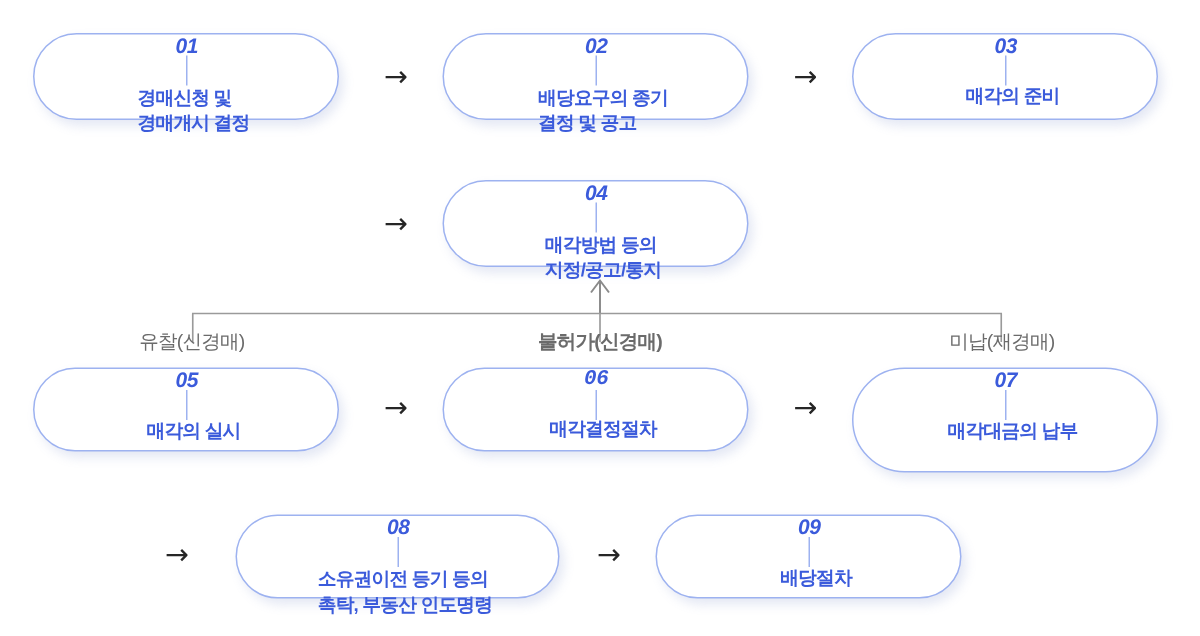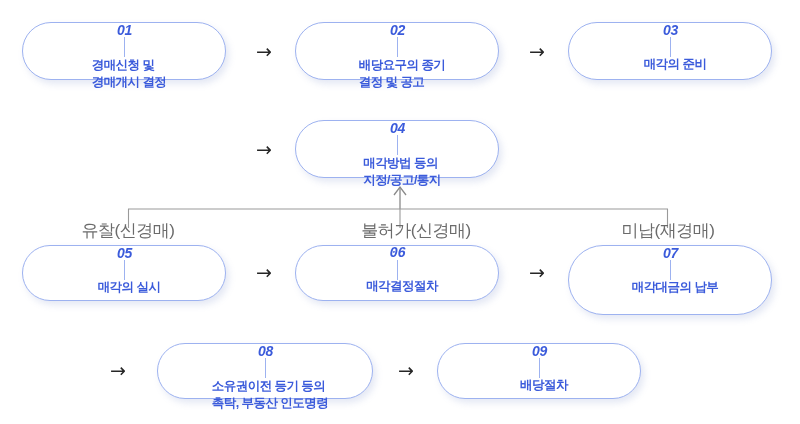--- a/index.html
+++ b/index.html
@@ -74,21 +74,21 @@
   }
 
   
   .bracket {
     position: absolute;
     left: 0;
     top: 0;
   }
   .branch-label {
     position: absolute;
-    font-size: 17px;
+    font-size: 13px;
     color: #6b6b6b;
     letter-spacing: -0.5px;
     white-space: nowrap;
     transform: translateX(-50%);
     font-weight: normal;
   }
 </style>
 </head>
 <body>
 
@@ -102,21 +102,21 @@
     <line x1="128" y1="209" x2="668" y2="209" stroke="#9a9a9a" stroke-width="1.1"></line>
 
     <line x1="128.5" y1="209" x2="128.5" y2="228" stroke="#9a9a9a" stroke-width="1.1"></line>
 
     <line x1="400" y1="209" x2="400" y2="228" stroke="#9a9a9a" stroke-width="1.1"></line>
 
     <line x1="667.5" y1="209" x2="667.5" y2="228" stroke="#9a9a9a" stroke-width="1.1"></line>
   </svg>
 
   <div class="branch-label" style="left:128px; top:219px;">유찰(신경매)</div>
-  <div class="branch-label" style="left:416px; top:219px;">불허가(신경매)</div>
+  <div class="branch-label" style="left:400px; top:219px;font-weight:bold;">불허가(신경매)</div>
   <div class="branch-label" style="left:668px; top:219px;">미납(재경매)</div>
 
   <div class="node" style="left:22px; top:22px; width:204px; height:58px;">
     <span class="num">01</span>
     <span class="divider"></span>
     <span class="label">경매신청 및
 경매개시 결정</span>
   </div>
 
   <div class="arrow" style="left:256px; top:42px;">→</div>

